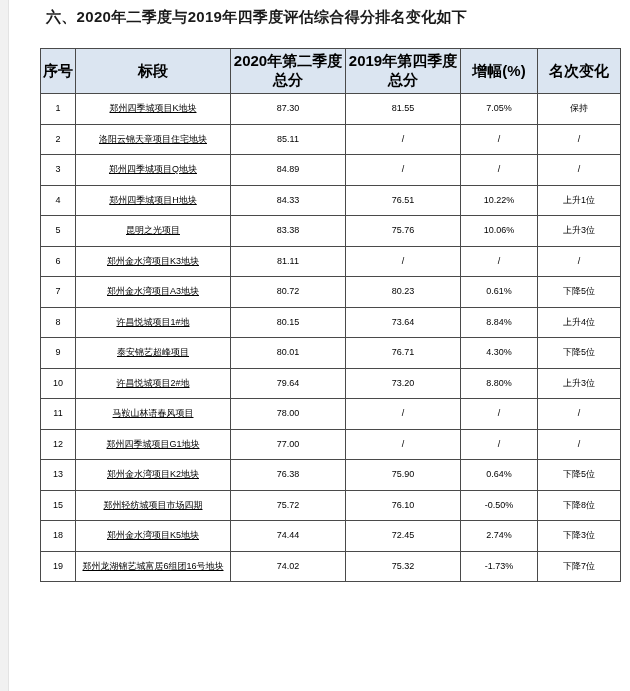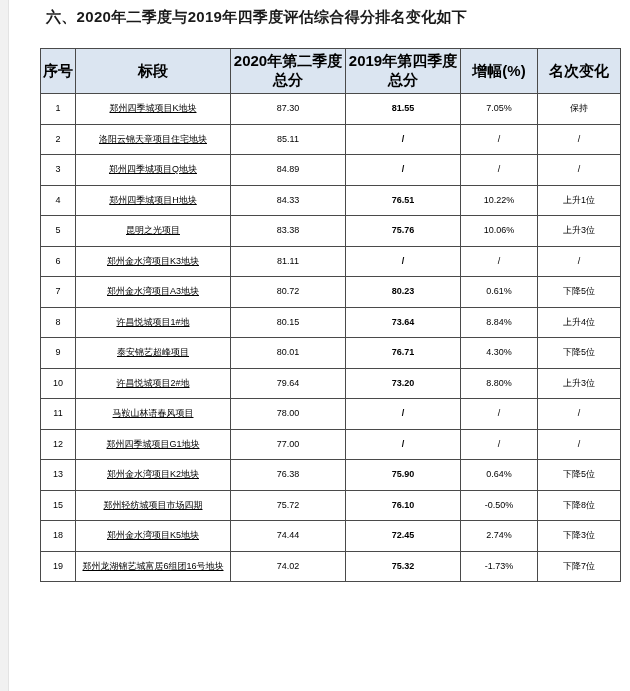--- a/index.html
+++ b/index.html
@@ -68,21 +68,21 @@
     height: 44px;
   }
   table.report tbody td {
     height: 29.5px;
     font-size: 9px;
     background: #ffffff;
   }
   td.c-idx { width: 30px; }
   td.c-name { width: 150px; font-size: 8.6px; text-decoration: underline; }
   td.c-q2 { width: 110px; }
-  td.c-q4 { width: 110px; font-weight: bold; }
+  td.c-q4 { width: 110px; }
   td.c-rate { width: 72px; margin-left: 32px; }
   td.c-rank { width: 78px; }
   th.c-idx { width: 30px; }
   th.c-name { width: 150px; }
   th.c-q2 { width: 110px; }
   th.c-q4 { width: 110px; }
   th.c-rate { width: 72px; }
   th.c-rank { width: 78px; }
   .idx-head {
     display: inline-block;

